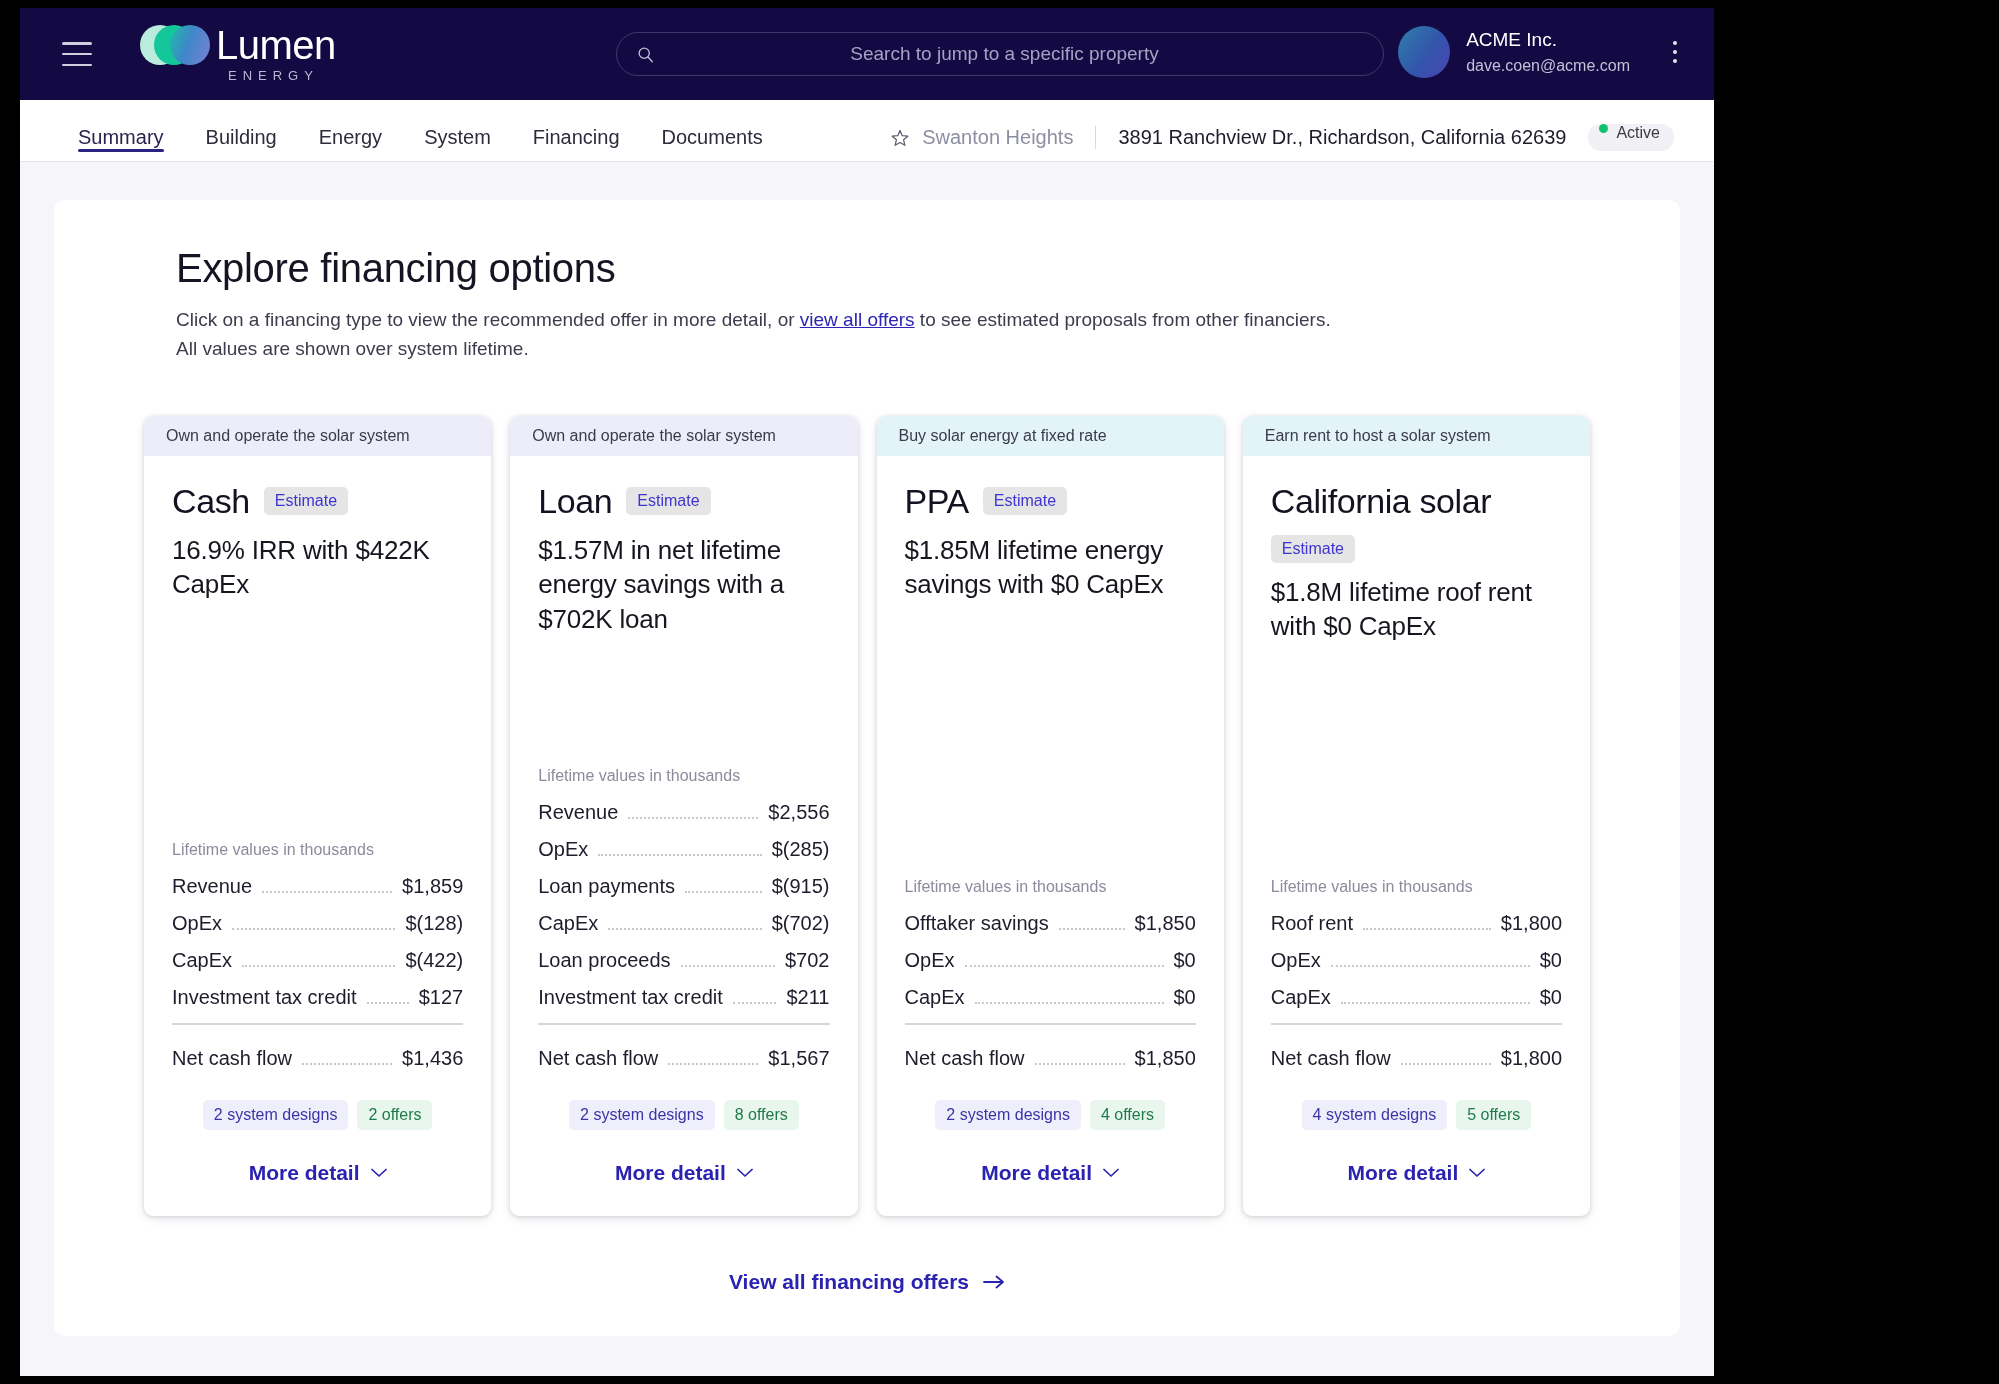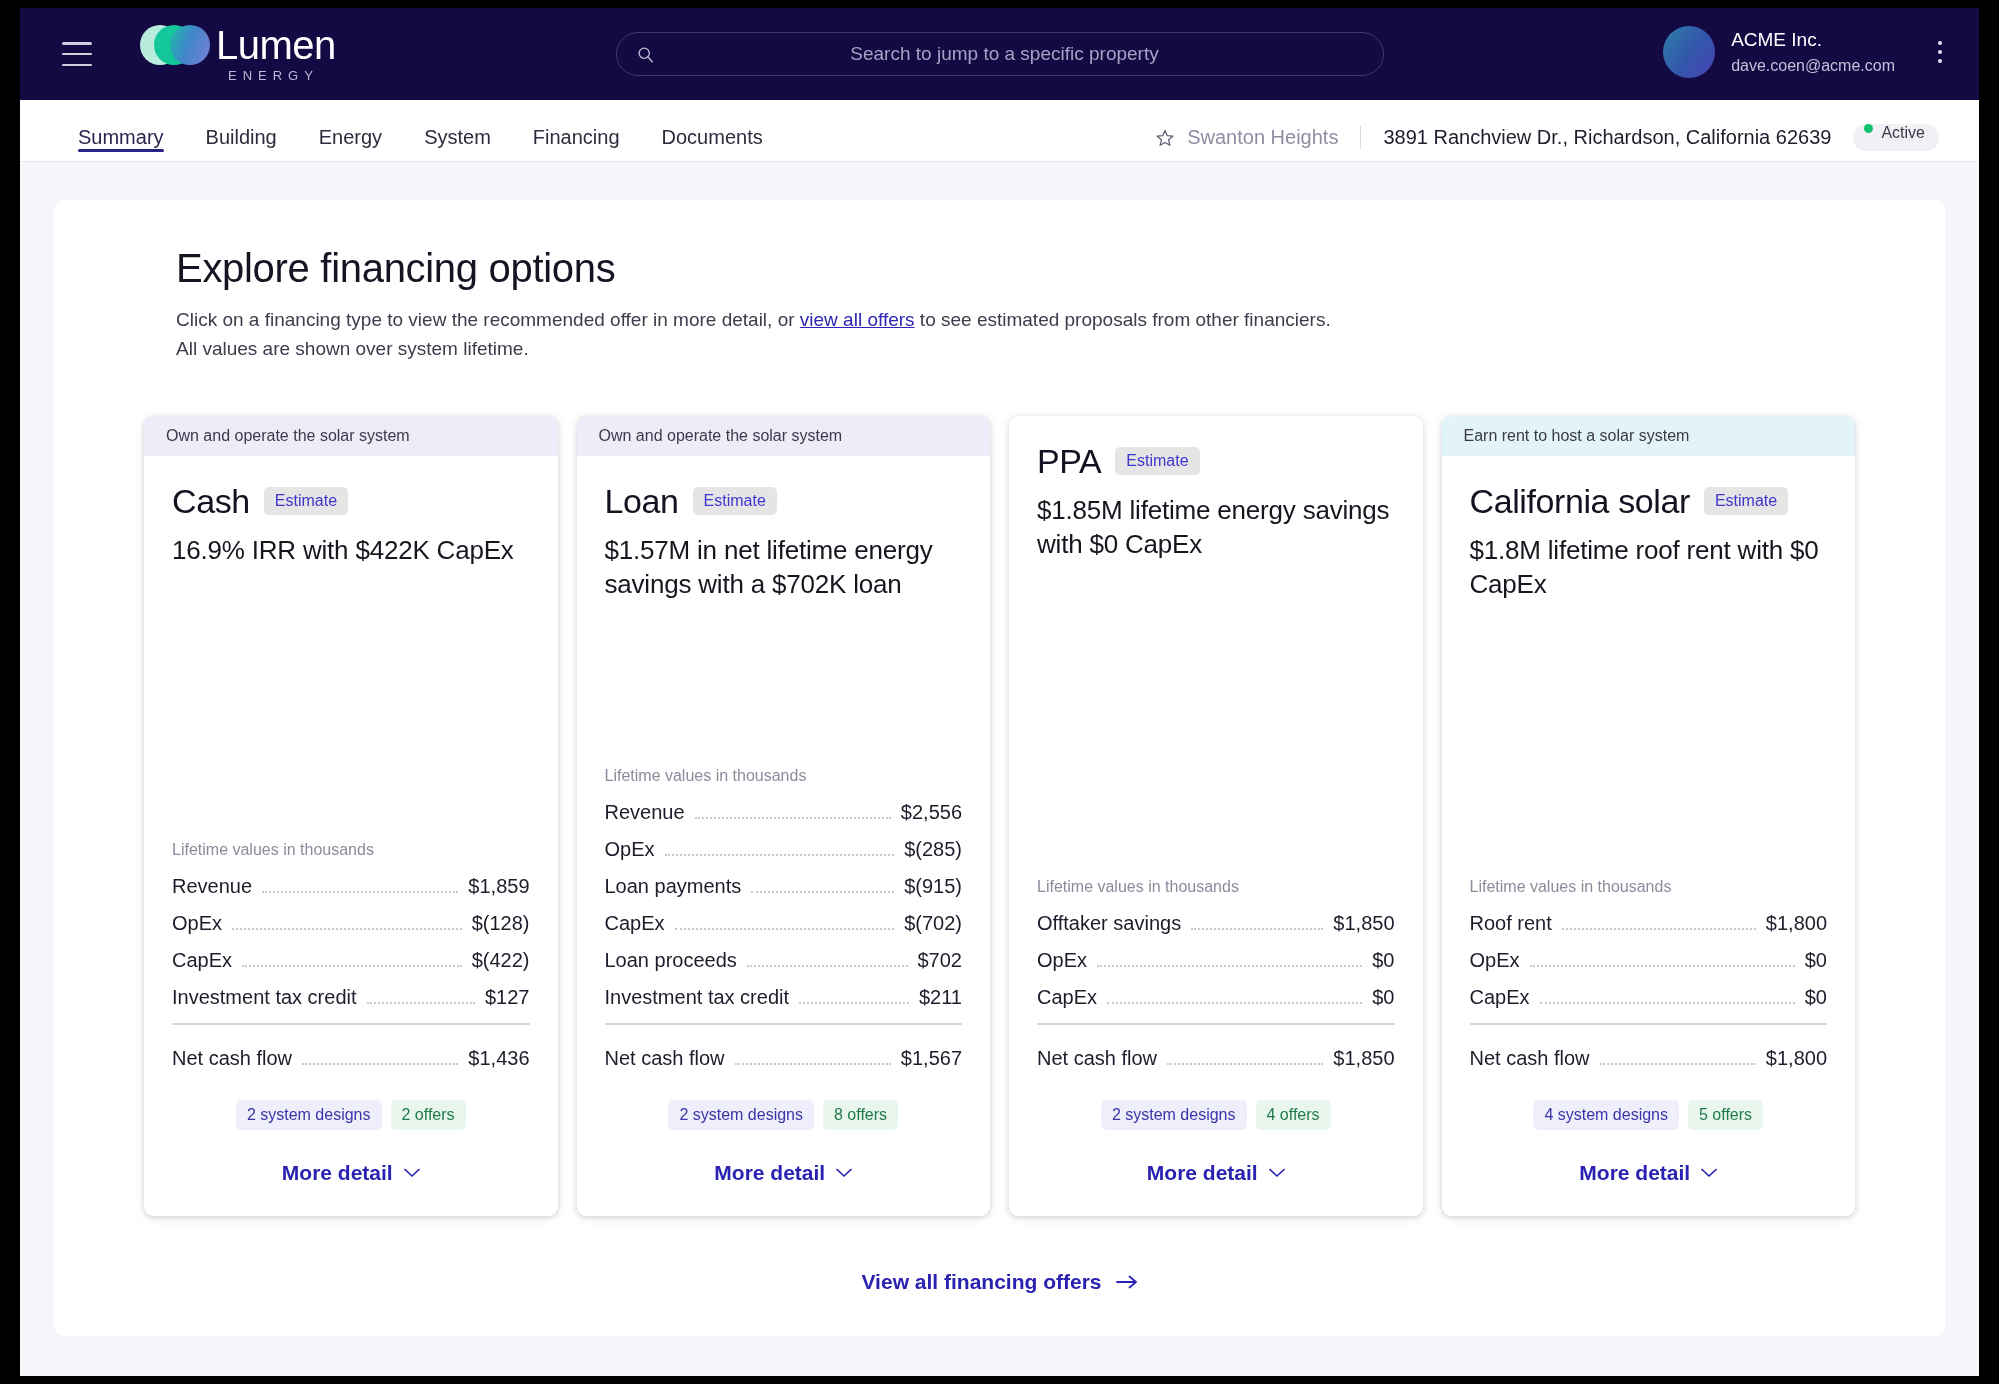--- a/index.html
+++ b/index.html
@@ -9,21 +9,21 @@
     height: 1384px;
     background: #000000;
     font-family: "Liberation Sans", sans-serif;
     overflow: hidden;
   }
 
   #app {
     position: absolute;
     left: 20px;
     top: 8px;
-    width: 1959px;
+    width: 1694px;
     height: 1368px;
     background: #f5f5fa;
     overflow: hidden;
   }
 
   
   .topbar {
     height: 92px;
     background: #130a43;
     display: flex;
@@ -562,20 +562,21 @@
           </div>
           <div class="more">
             <span>More detail</span>
             <svg class="chev" viewBox="0 0 16 10">
               <polyline points="1,1.5 8,8 15,1.5" fill="none" stroke="#2a22b0" stroke-width="1.7" stroke-linecap="round" stroke-linejoin="round"></polyline>
             </svg>
           </div>
         </div>
 
         <div class="card">
+          <div class="card-head cyan">Buy solar energy at fixed rate</div>
           <div class="card-body">
             <div class="card-title-row">
               <span class="card-title">PPA</span>
               <span class="est-badge">Estimate</span>
             </div>
             <div class="card-headline">$1.85M lifetime energy savings with $0 CapEx</div>
 
             <div class="rows-block">
               <div class="rows-caption">Lifetime values in thousands</div>
 

